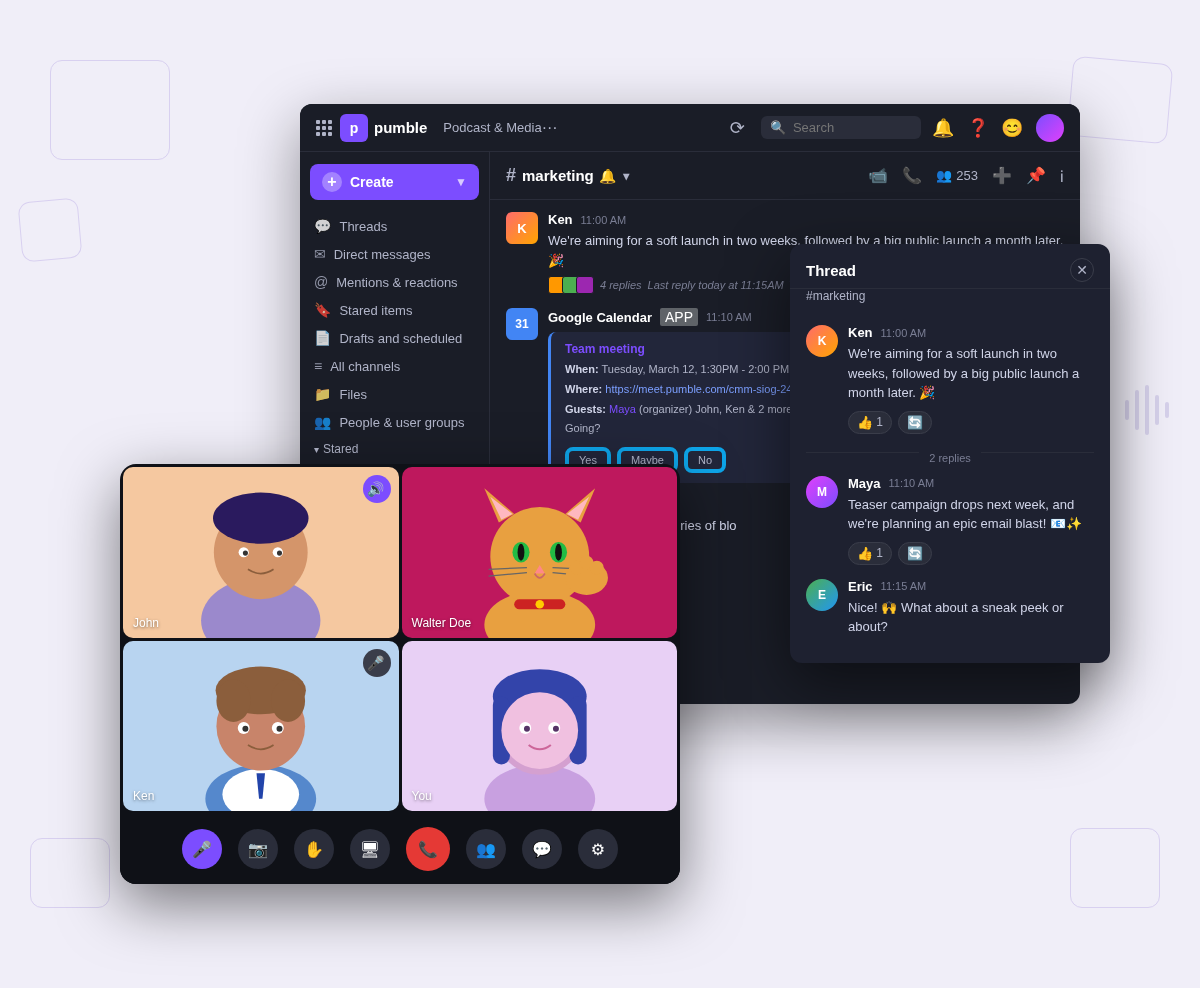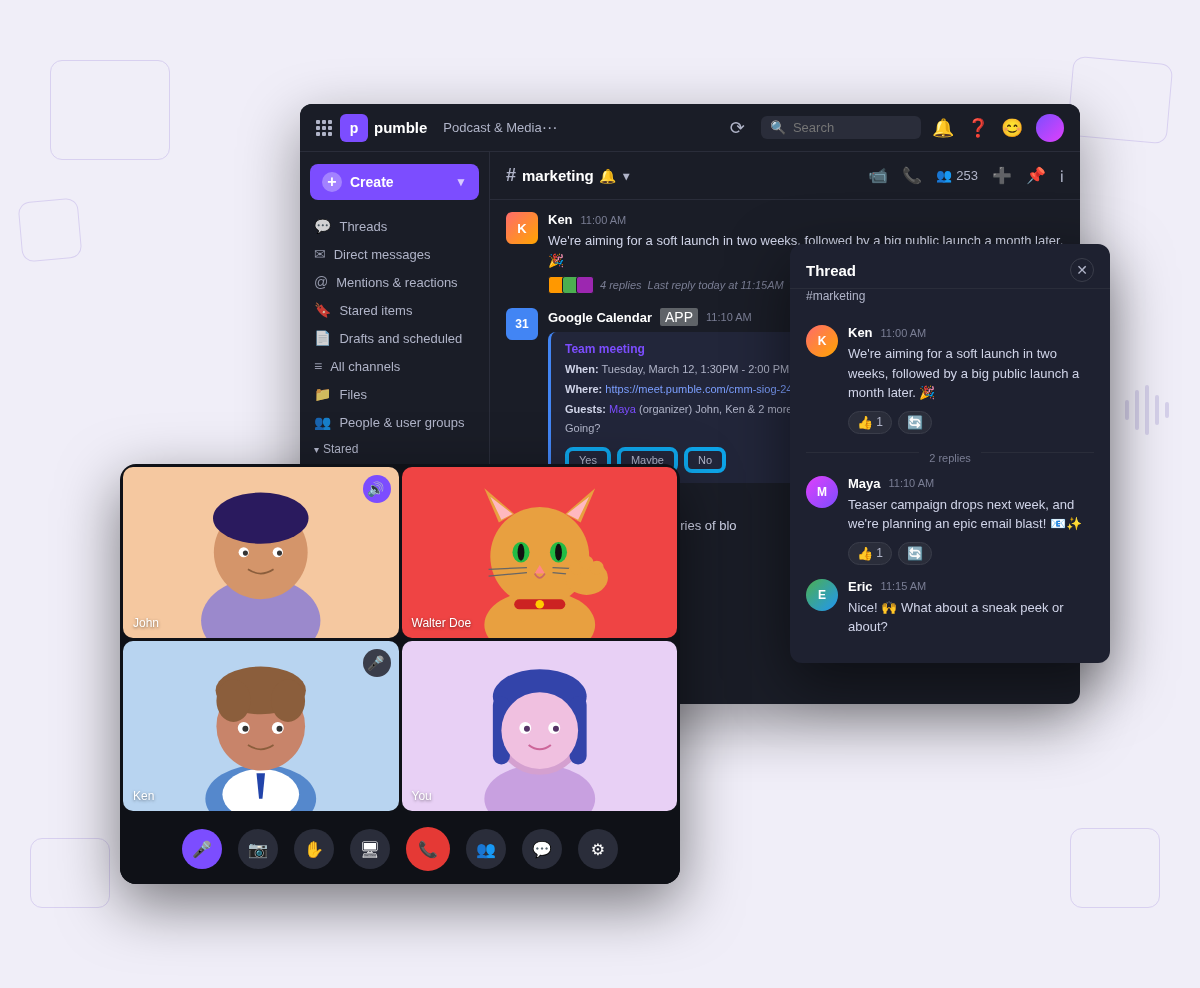--- a/index.html
+++ b/index.html
@@ -431,21 +431,21 @@
     }
     .video-cell {
       border-radius: 10px;
       overflow: hidden;
       position: relative;
       display: flex;
       align-items: flex-end;
       justify-content: flex-start;
     }
     .video-cell.john-cell { background: #f5c8a0; }
-    .video-cell.cat-cell { background: #ef4444; }
+    .video-cell.cat-cell { background: #be185d; }
     .video-cell.ken-cell { background: #b8d4f0; }
     .video-cell.you-cell { background: #e8d0f5; }
 
     .video-label {
       position: absolute;
       bottom: 8px;
       left: 10px;
       color: white;
       font-size: 12px;
       font-weight: 500;

